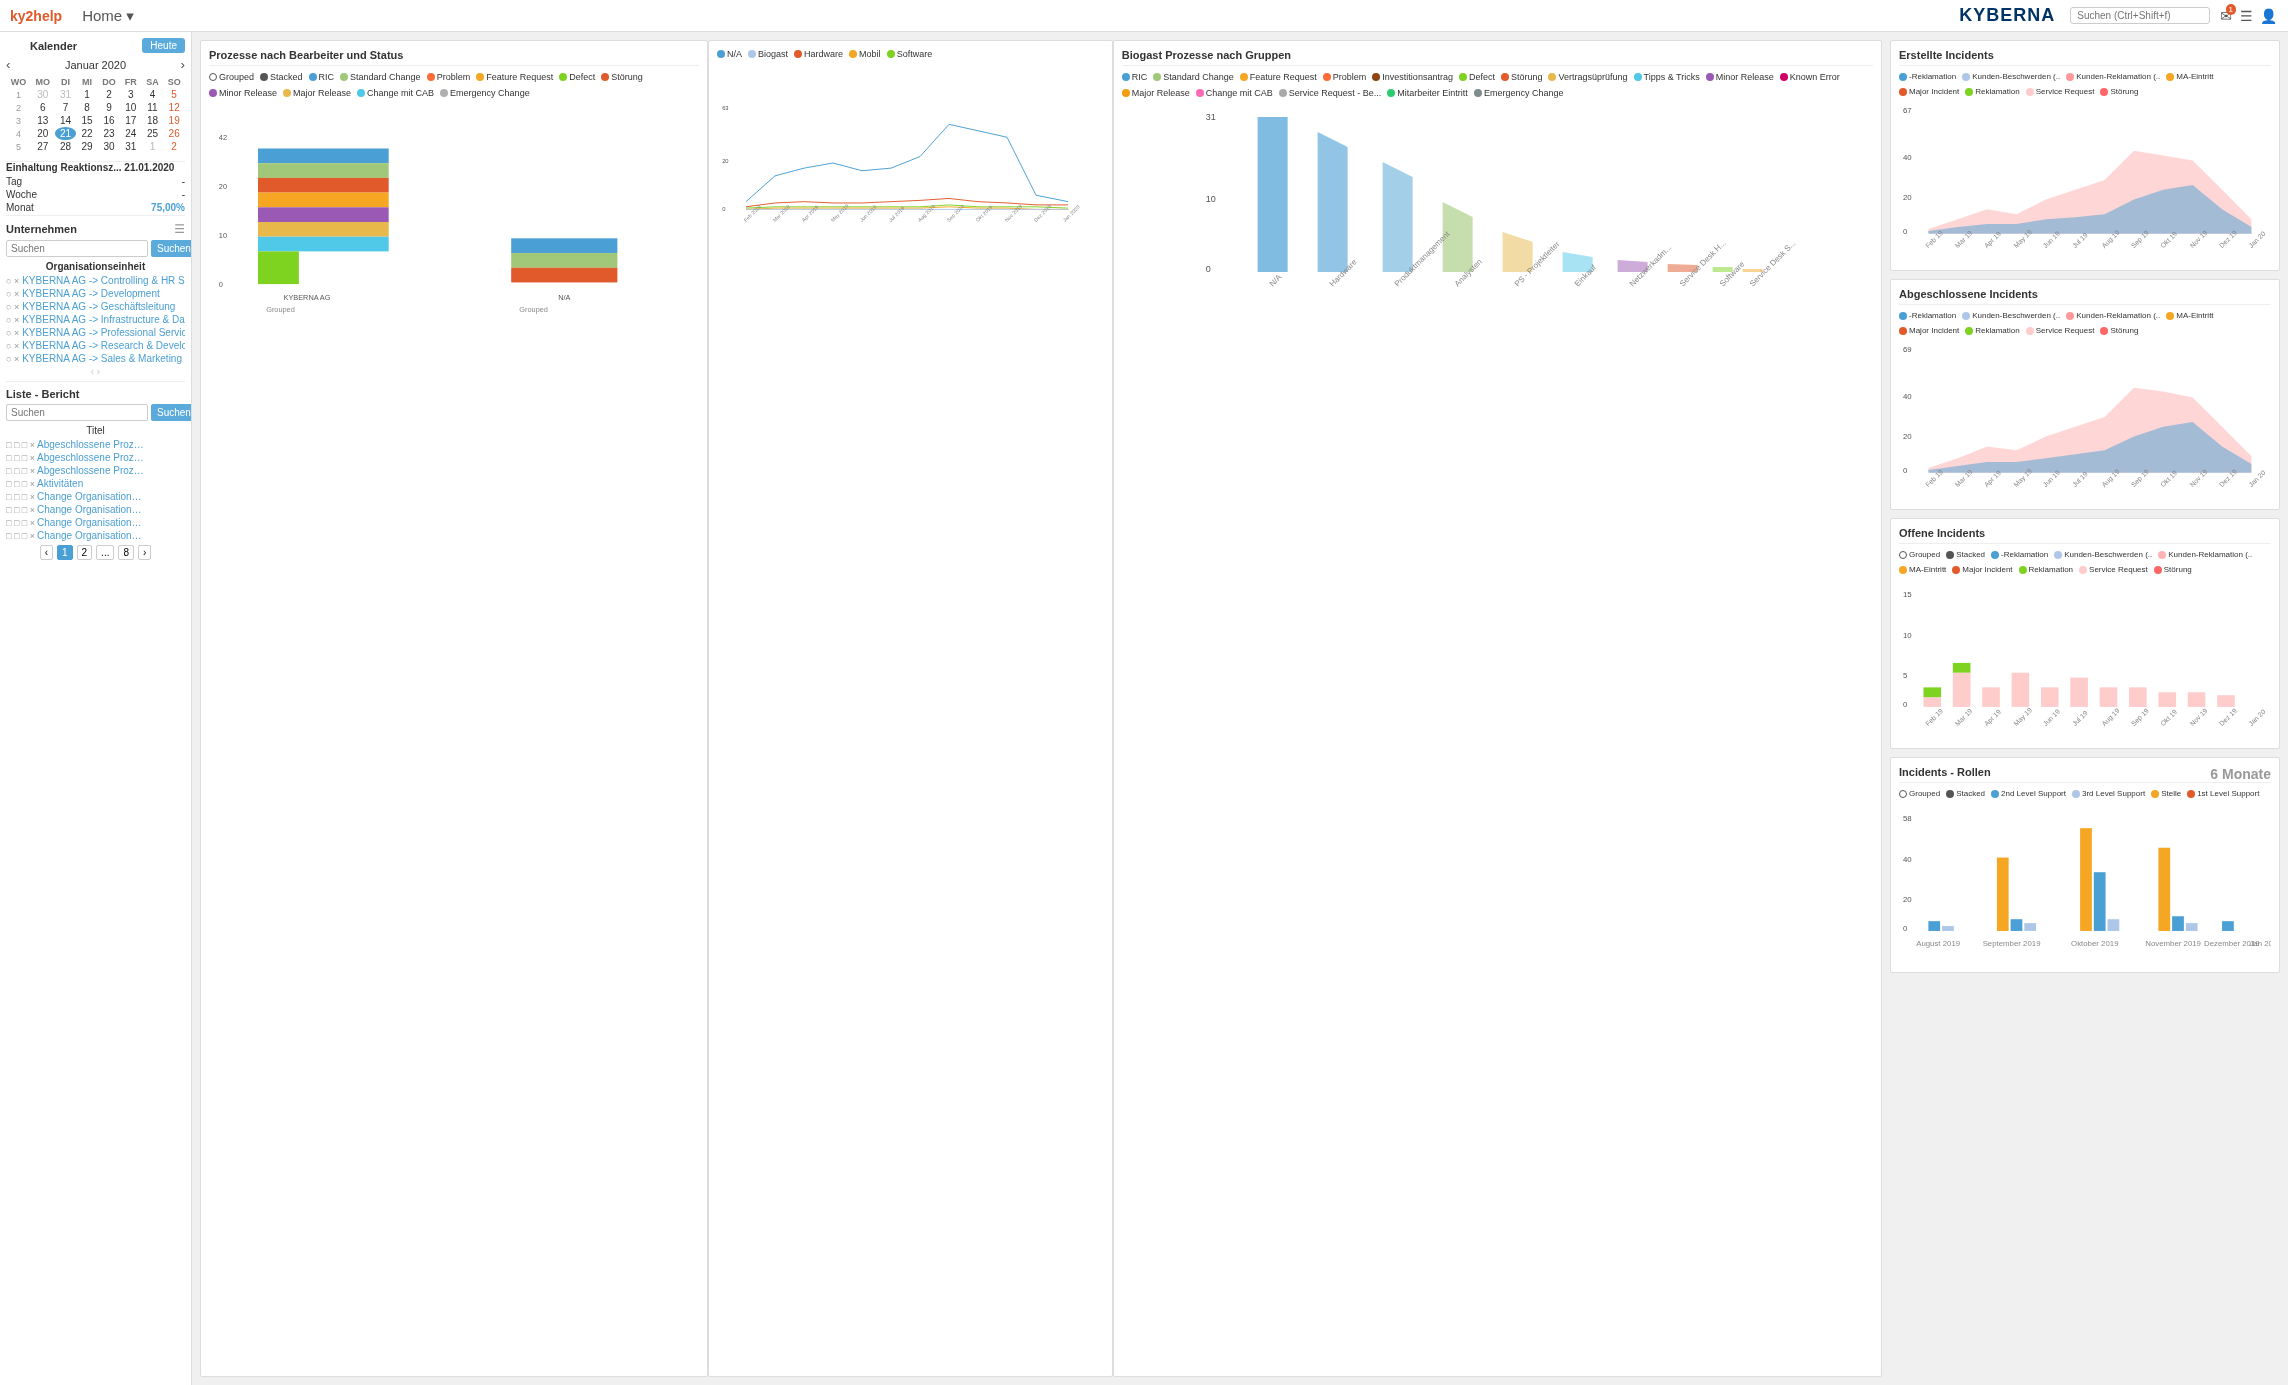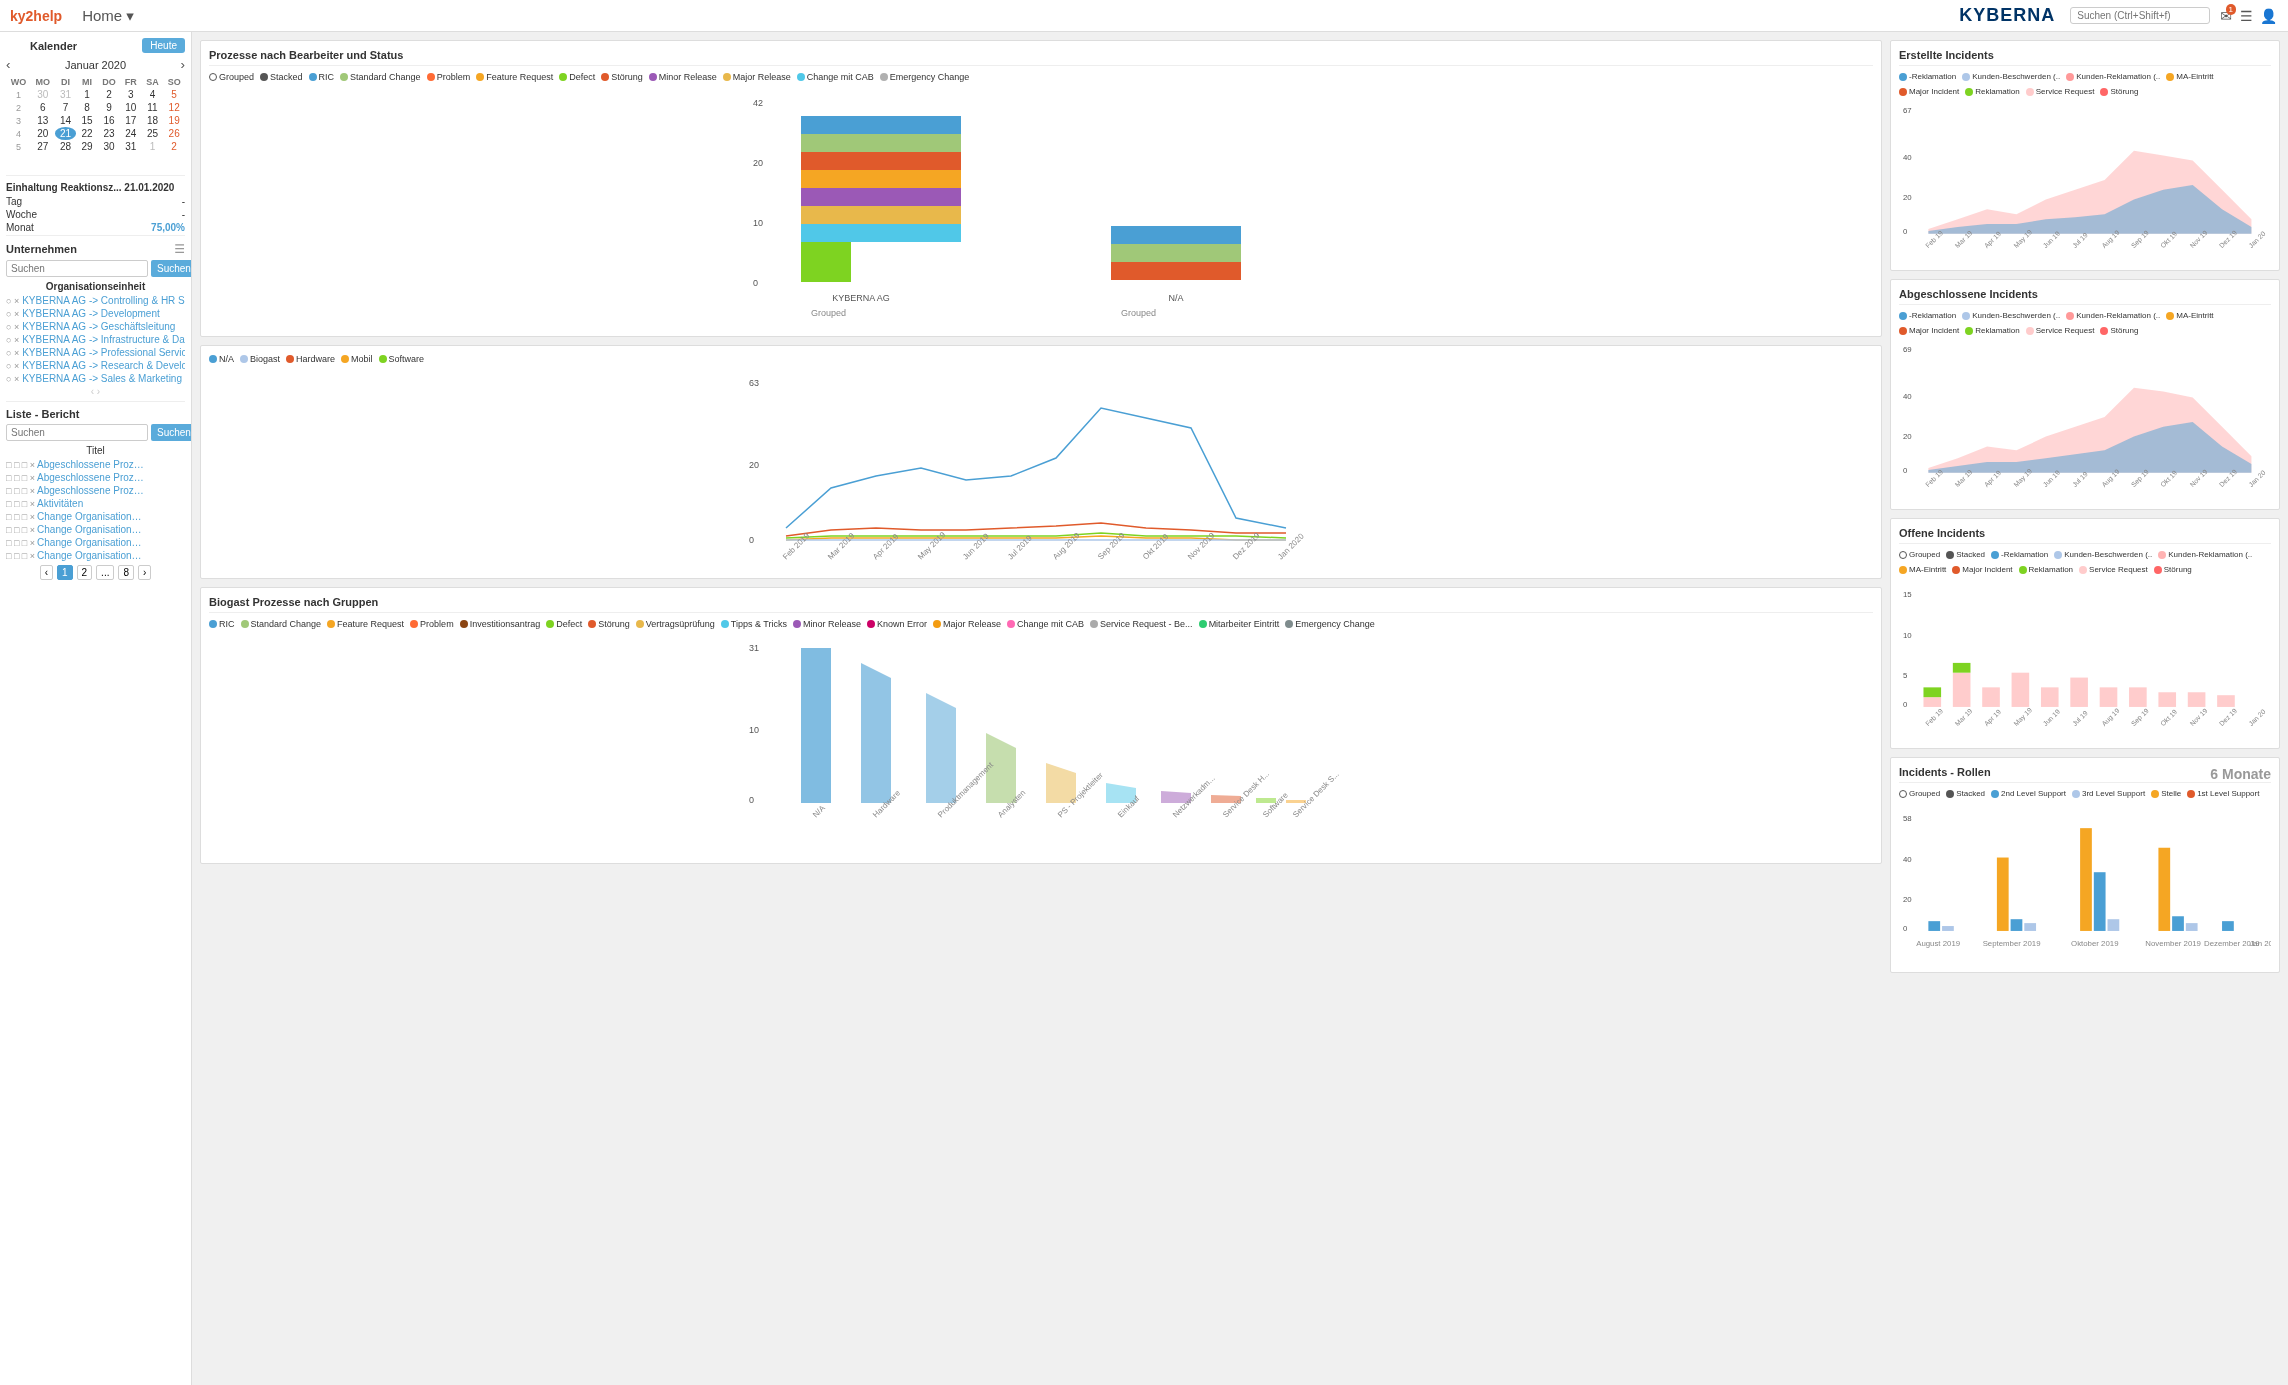--- a/index.html
+++ b/index.html
@@ -28,21 +28,21 @@
     .sidebar-title { font-weight: bold; font-size: 11px; margin-bottom: 4px; display: flex; align-items: center; justify-content: space-between; padding-left: 24px; }
     .today-btn { background: #5aabdb; color: #fff; border: none; border-radius: 3px; padding: 2px 8px; font-size: 10px; cursor: pointer; }
     .calendar { width: 100%; }
     .calendar .cal-nav { display: flex; justify-content: space-between; align-items: center; font-size: 11px; margin-bottom: 4px; }
     .calendar .cal-nav button { background: none; border: none; cursor: pointer; color: #555; }
     .cal-grid { width: 100%; border-collapse: collapse; }
     .cal-grid th { font-size: 9px; text-align: center; color: #777; padding: 1px; }
     .cal-grid td { text-align: center; font-size: 10px; padding: 1px 2px; cursor: pointer; color: #333; }
     .cal-grid td.other-month { color: #bbb; }
     .cal-grid td.today { background: #4a9fd4; color: #fff; border-radius: 50%; }
-    .sla-section { border-top: 1px solid #eee; padding-top: 6px; margin-top: 22px; }
+    .sla-section { border-top: 1px solid #eee; margin-top: 8px; }
     .sla-row { display: flex; justify-content: space-between; font-size: 10px; margin-bottom: 2px; }
     .sla-val { color: #333; }
     .sla-percent { color: #4a9fd4; font-weight: bold; }
     .company-section { border-top: 1px solid #eee; padding-top: 6px; }
     .company-header { display: flex; justify-content: space-between; align-items: center; margin-bottom: 4px; }
     .search-row { display: flex; gap: 3px; margin-bottom: 4px; }
     .search-row input { flex: 1; border: 1px solid #ccc; border-radius: 2px; padding: 2px 4px; font-size: 10px; }
     .search-row button { background: #5aabdb; color: #fff; border: none; border-radius: 2px; padding: 2px 6px; font-size: 10px; cursor: pointer; }
     .org-list { font-size: 10px; }
     .org-header { font-weight: bold; text-align: center; margin-bottom: 3px; }
@@ -55,21 +55,21 @@
     .list-col-header { display: flex; justify-content: center; font-weight: normal; font-size: 10px; margin-bottom: 3px; }
     .list-item { display: flex; align-items: center; gap: 2px; font-size: 10px; margin-bottom: 2px; }
     .list-icons { display: flex; gap: 1px; color: #999; font-size: 9px; }
     .list-title { color: #4a9fd4; overflow: hidden; text-overflow: ellipsis; white-space: nowrap; max-width: 110px; cursor: pointer; }
     .list-pagination { display: flex; justify-content: center; align-items: center; gap: 4px; margin-top: 4px; font-size: 10px; }
     .list-pagination button { background: none; border: 1px solid #ccc; border-radius: 2px; padding: 1px 4px; cursor: pointer; font-size: 10px; }
     .list-pagination .active-page { background: #4a9fd4; color: #fff; border-color: #4a9fd4; }
 
     
     .content { flex: 1; overflow-y: auto; padding: 8px; display: flex; gap: 8px; }
-    .content-main { flex: 1; display: flex; flex-direction: column; gap: 8px; }
+    .content-main { flex: 1; display: flex; flex-direction: row; gap: 0; }
     .content-right { width: 390px; min-width: 390px; display: flex; flex-direction: column; gap: 8px; }
 
     
     .card { background: #fff; border: 1px solid #ddd; border-radius: 2px; padding: 8px; }
     .card-title { font-weight: bold; font-size: 11px; margin-bottom: 6px; border-bottom: 1px solid #eee; padding-bottom: 4px; }
 
     
     .legend { display: flex; flex-wrap: wrap; gap: 6px; font-size: 9px; margin-bottom: 4px; }
     .legend-item { display: flex; align-items: center; gap: 2px; }
     .legend-dot { width: 8px; height: 8px; border-radius: 50%; display: inline-block; }

